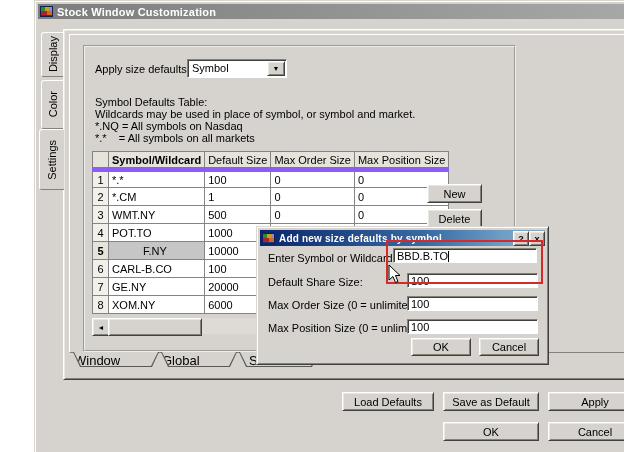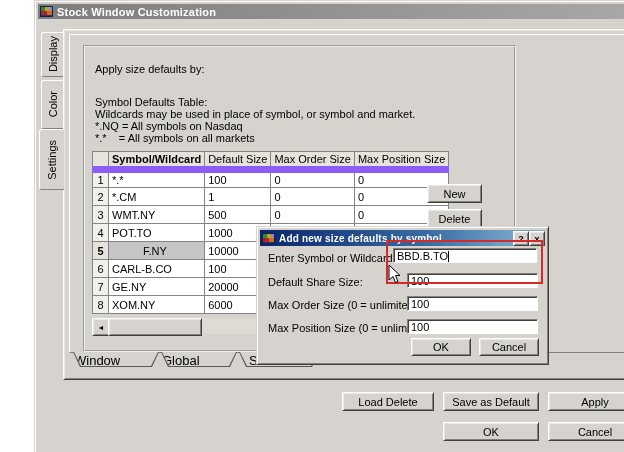--- a/index.html
+++ b/index.html
@@ -79,21 +79,21 @@
   #apply-combo{ left:152px; top:58px; width:100px; height:19px; box-sizing:border-box; }
   #apply-combo .val{ position:absolute; left:4px; top:2px; }
   #combo-drop{ position:absolute; right:1px; top:1px; bottom:1px; width:16px; font-size:7px; }
   .info-line{ white-space:pre; }
   
   #symbol-table{ left:57px; top:150px; border-collapse:collapse; table-layout:fixed; }
   #symbol-table td, #symbol-table th{
     border:1px solid #848484; height:18px; padding:0 3px; overflow:hidden;
     font-size:11px; font-weight:normal; text-align:left; box-sizing:border-box; white-space:nowrap;
   }
-  #symbol-table th{ background:#e6e3da; border-bottom:7px solid #8b5cf6; text-align:center; }
+  #symbol-table th{ background:#e6e3da; border-bottom:5px solid #8b5cf6; text-align:center; }
   #symbol-table th.sym{ font-weight:bold; }
   #symbol-table td{ background:#fff; }
   #symbol-table td.num{ background:#f2f0ea; text-align:center; padding:0; }
   #symbol-table tr.selected td.num{ font-weight:bold; background:#e6e3da; }
   #symbol-table tr.selected td.symcell{ background:#c6c6c6;padding-left:34px; }
   
   #hscroll{ left:57px; top:317px; width:165px; height:16px; background:#dedbd4; }
   #hscroll .arrow{ position:absolute; left:0; top:0; width:16px; height:16px; font-size:7px; }
   #hscroll .thumb{ position:absolute; left:16px; top:0; width:92px; height:16px; }
   
@@ -153,20 +153,24 @@
     </div>
     <div class="abs vtab" style="top:128px; height:59px; left:4px; width:24px; z-index:3;">
       <span>Settings</span>
     </div>
 
     <div class="abs" id="outer-panel"></div>
     <div class="abs" id="tab-page"></div>
     <div class="abs groove" id="group-box"></div>
 
     <div class="abs" style="left:60px; top:62px;">Apply size defaults by:</div>
+    <div class="abs sunken" id="apply-combo">
+      <span class="val">Symbol</span>
+      <span class="raised btn" id="combo-drop">▼</span>
+    </div>
 
     <div class="abs info-line" style="left:60px; top:95px;">Symbol Defaults Table:</div>
     <div class="abs info-line" style="left:60px; top:107px;">Wildcards may be used in place of symbol, or symbol and market.</div>
     <div class="abs info-line" style="left:60px; top:131px;">*.*    = All symbols on all markets</div>
     <div class="abs info-line" style="left:60px; top:119px;">*.NQ = All symbols on Nasdaq</div>
 
     <table class="abs" id="symbol-table">
       <colgroup>
           <col style="width:16px">
           <col style="width:90px">
@@ -255,21 +259,21 @@
     </div>
     <div class="abs btab" style="left:126px; width:76px;">
       <span class="shape"></span>
         <span class="inner">Global Options</span>
     </div>
     <div class="abs btab" style="left:204px; width:80px;">
       <span class="shape"></span>
         <span class="inner" style="justify-content:flex-start; padding-left:9px;">Size</span>
     </div>
 
-    <div class="abs raised btn cmd" style="left:307px; top:391px; width:90px;">Load Delete</div>
+    <div class="abs raised btn cmd" style="left:307px; top:391px; width:90px;">Load Defaults</div>
     <div class="abs raised btn cmd" style="left:513px; top:391px; width:92px;">Apply</div>
     <div class="abs raised btn cmd" style="left:408px; top:391px; width:94px;">Save as Default</div>
     <div class="abs raised btn cmd" style="left:408px; top:421px; width:94px;">OK</div>
     <div class="abs raised btn cmd" style="left:513px; top:421px; width:92px;">Cancel</div>
   </div>
 
   <div class="abs" id="dialog">
     <div id="dialog-titlebar">
       <span class="app-icon"></span>
       <span class="titlebar-text" style="font-size:10px;">Add new size defaults by symbol</span>

